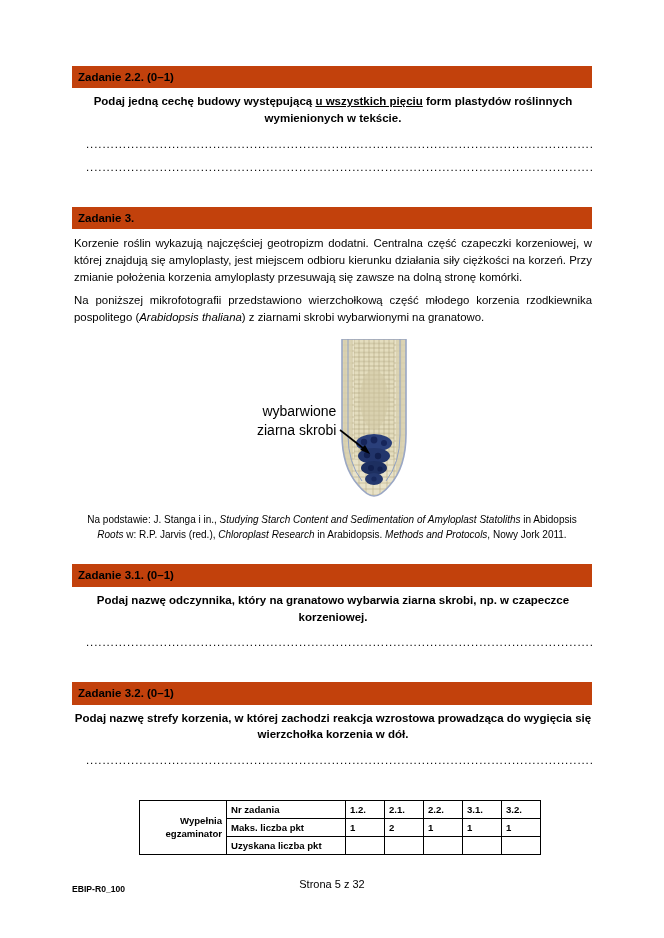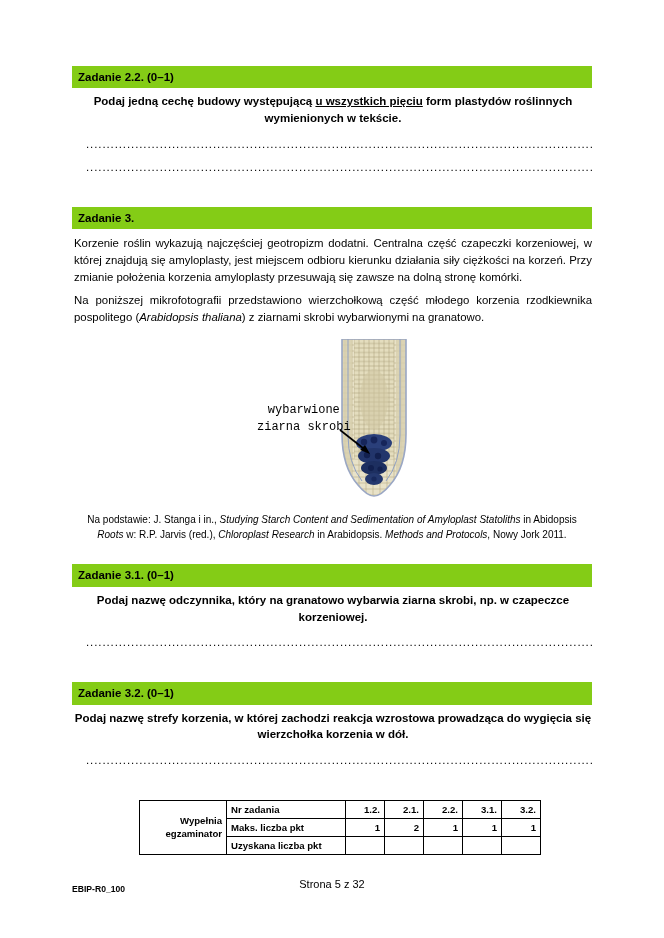--- a/index.html
+++ b/index.html
@@ -21,21 +21,21 @@
     width: 664px;
     height: 938px;
   }
   .content {
     position: absolute;
     left: 72px;
     top: 66px;
     width: 520px;
   }
   .task-header {
-    background: #84cc16;
+    background: #c2410c;
     font-weight: bold;
     font-size: 11.5px;
     padding: 4px 6px 4px 6px;
     line-height: 1.25;
   }
   .prompt {
     font-weight: bold;
     font-size: 11.5px;
     line-height: 1.45;
     margin-top: 5px;
@@ -77,24 +77,23 @@
     left: 252px;
     top: 0;
     width: 100px;
     height: 163px;
   }
   .micrograph svg { display: block; }
   .fig-label {
     position: absolute;
     left: 185px;
     top: 63px;
-    font-size: 12px;
+    font-size: 14px;
     line-height: 1.35;
-    text-align: center;
-    font-family: Liberation Mono, monospace;
+    text-align: right;
   }
   .arrow {
     position: absolute;
     left: 266px;
     top: 87px;
     width: 40px;
     height: 32px;
   }
   .source {
     margin-top: 8px;
@@ -127,21 +126,21 @@
     width: 78px;
     line-height: 1.3;
   }
   td.rowhead {
     font-weight: bold;
     text-align: left;
     width: 110px;
     padding-left: 4px;
   }
   td.num {
-    text-align: right;
+    text-align: left;
     width: 30px;
     font-weight: bold;
   }
   td.val {
     text-align: center;
     width: 30px;
   }
   .footer-page {
     position: absolute;
     left: 0;

